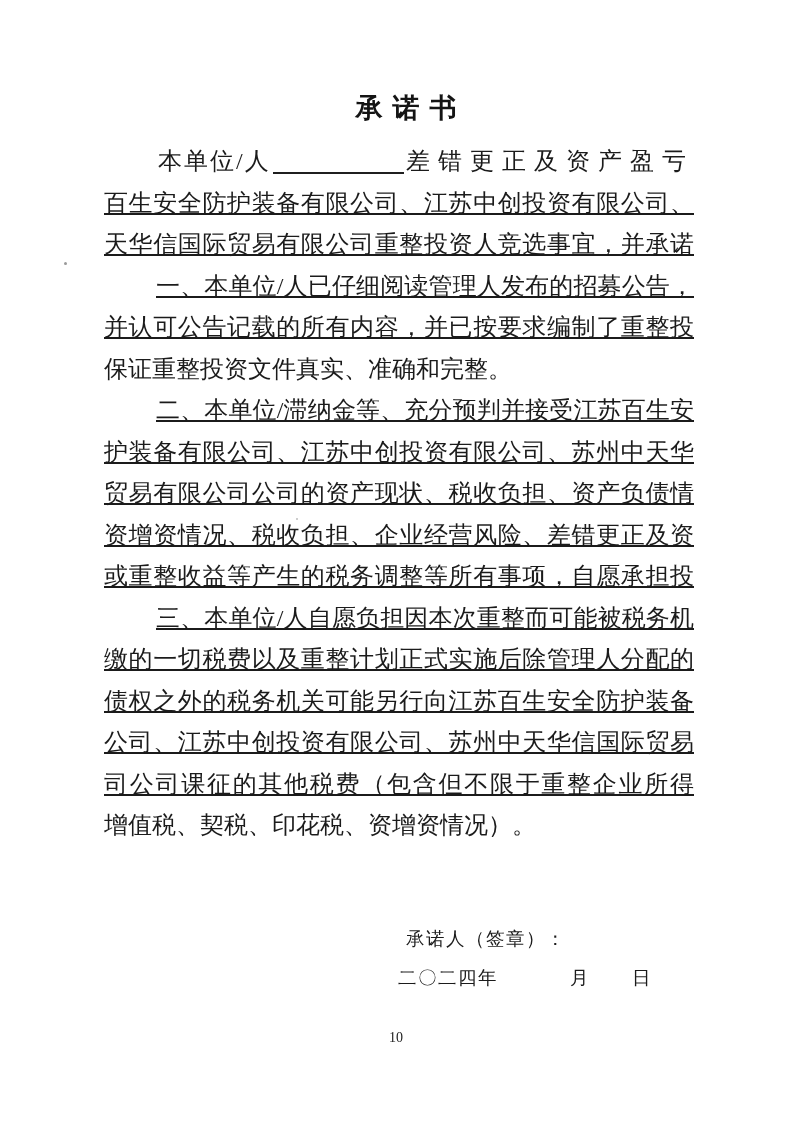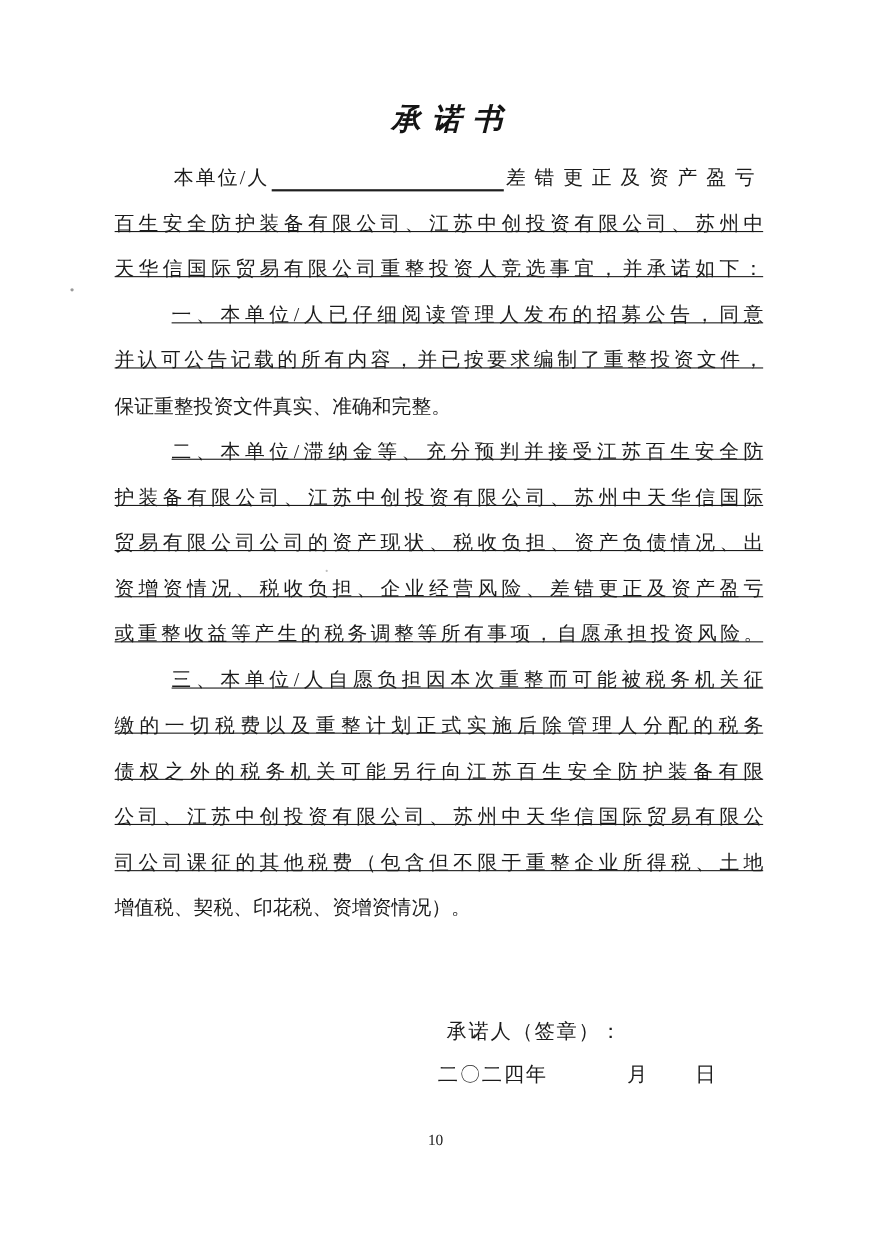--- a/index.html
+++ b/index.html
@@ -18,30 +18,29 @@
     top: 90px;
     left: 0;
     width: 790px;
     padding-left: 32px;
     text-align: center;
     font-family: "DejaVu Sans", sans-serif;
     font-weight: 700;
     font-size: 27px;
     letter-spacing: 10px;
     color: #141414;
-    font-style: italic;
   }
   
   .doc-body {
     position: absolute;
     top: 141px;
     left: 104px;
     width: 590px;
     font-family: "Liberation Serif", serif;
-    font-size: 18px;
+    font-size: 24px;
     color: #1b1b1b;
   }
   .line {
     height: 41.5px;
     line-height: 41.5px;
     overflow: hidden;
     text-align: justify;
     text-justify: inter-character;
   }
   .fill { text-align-last: justify; text-decoration: underline; }

